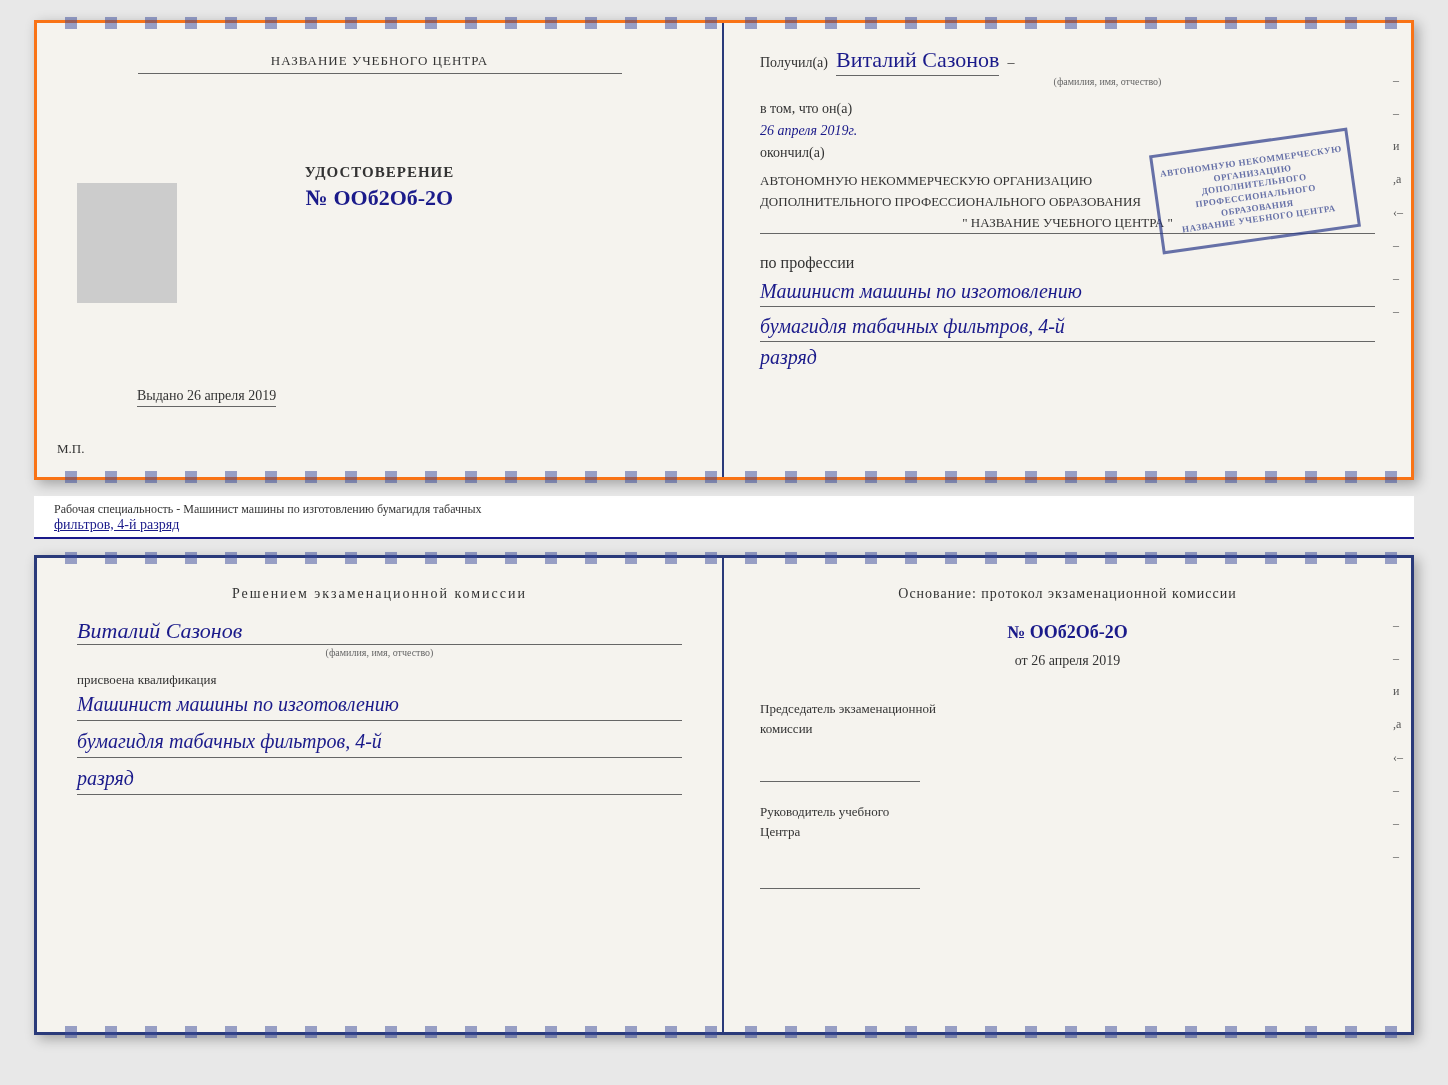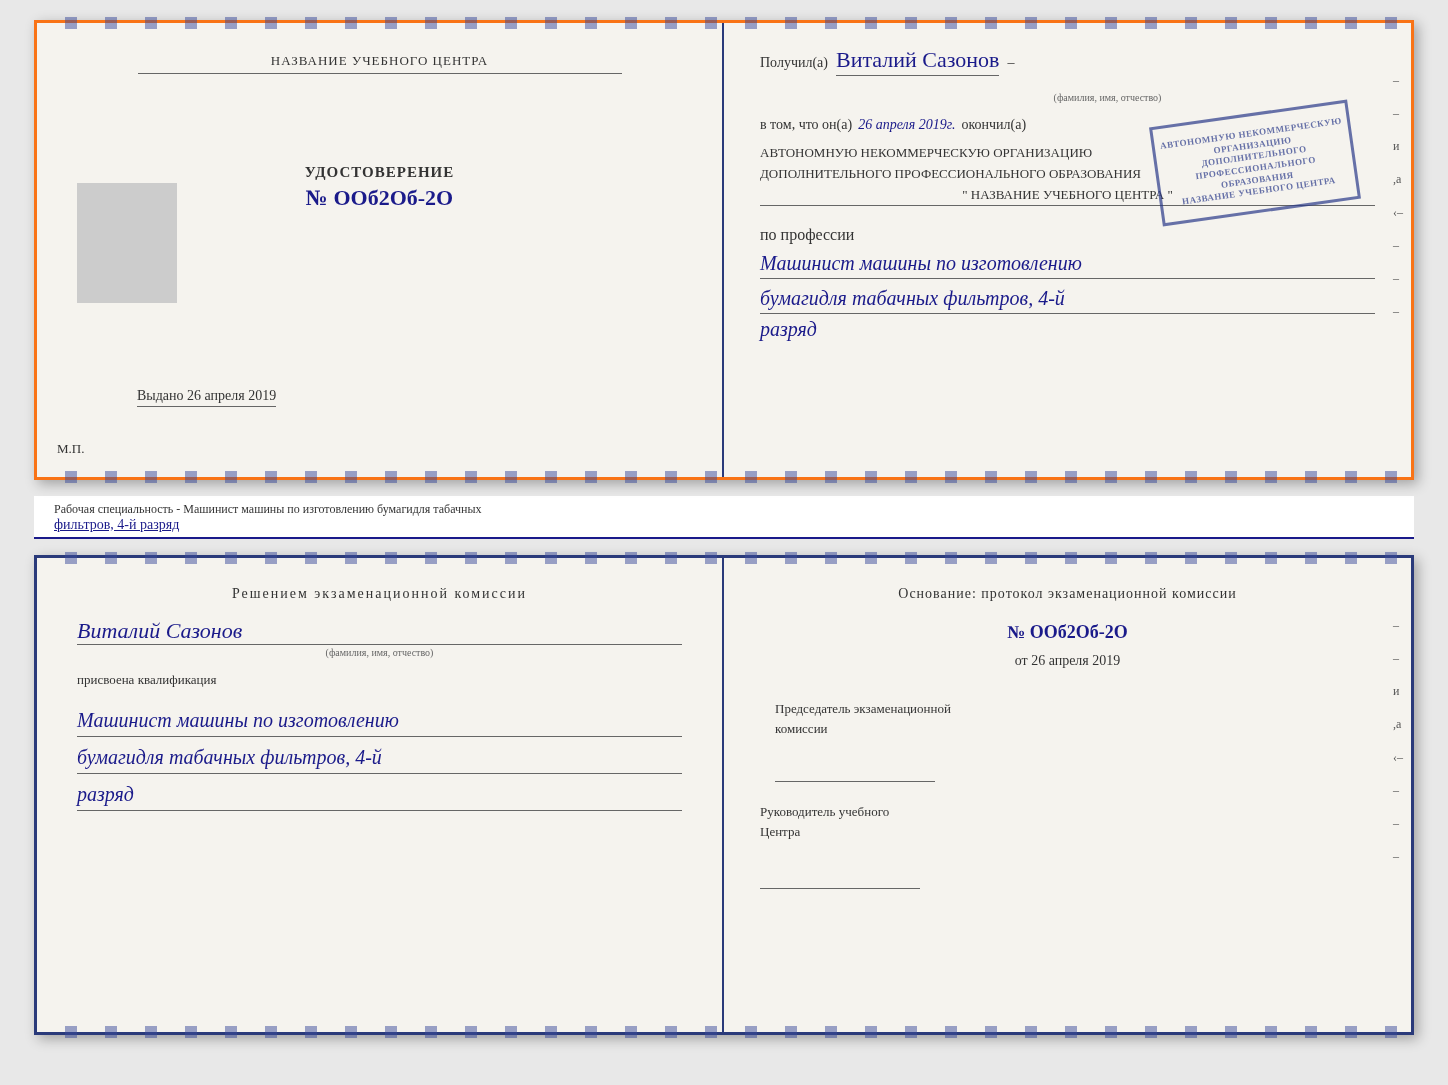--- a/index.html
+++ b/index.html
@@ -106,21 +106,21 @@
       padding: 24px 36px;
       display: flex;
       flex-direction: column;
       position: relative;
     }
 
     .recipient-line {
       display: flex;
       align-items: baseline;
       gap: 8px;
-      margin-bottom: 16px;
+      margin-bottom: 0;
     }
 
     .recipient-prefix {
       font-size: 14px;
       color: #333;
     }
 
     .recipient-name {
       font-size: 22px;
       color: #1a1a8a;
@@ -142,20 +142,21 @@
       margin-bottom: 14px;
     }
 
     .vtom-line {
       font-size: 14px;
       color: #333;
       margin-bottom: 6px;
       display: flex;
       align-items: baseline;
       gap: 6px;
+      flex-direction: column;
     }
 
     .vtom-date {
       font-size: 14px;
       color: #1a1a8a;
       font-style: italic;
     }
 
     .stamp-block {
       position: relative;
@@ -310,21 +311,21 @@
     .komissia-fio-label {
       font-size: 10px;
       color: #666;
       text-align: center;
       margin-bottom: 14px;
     }
 
     .prisvoyena {
       font-size: 13px;
       color: #333;
-      margin-bottom: 16px;
+      margin-bottom: 0;
     }
 
     .hw-profession-block {
       font-size: 20px;
       color: #1a1a8a;
       font-family: 'Georgia', cursive;
       font-style: italic;
       line-height: 1.6;
     }
 
@@ -372,21 +373,20 @@
 
     .ot-date {
       font-size: 14px;
       color: #333;
       text-align: center;
       margin-bottom: 30px;
     }
 
     .predsedatel-block {
       margin-bottom: 20px;
-      margin-left: 15px;
     }
 
     .predsedatel-label {
       font-size: 13px;
       color: #333;
       line-height: 1.5;
       margin-bottom: 20px;
     }
 
     .signature-line {

